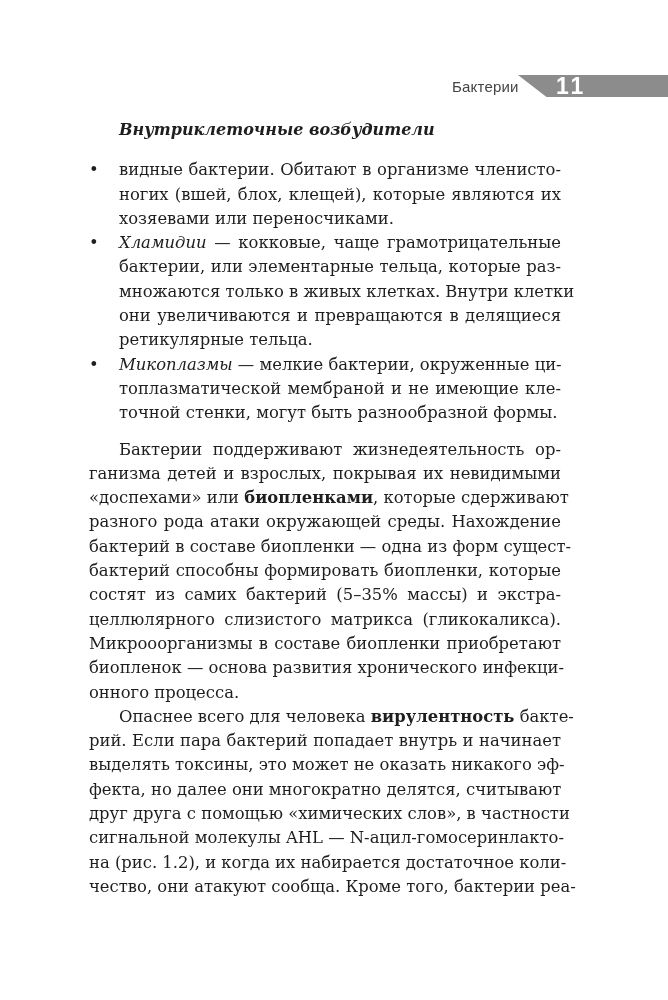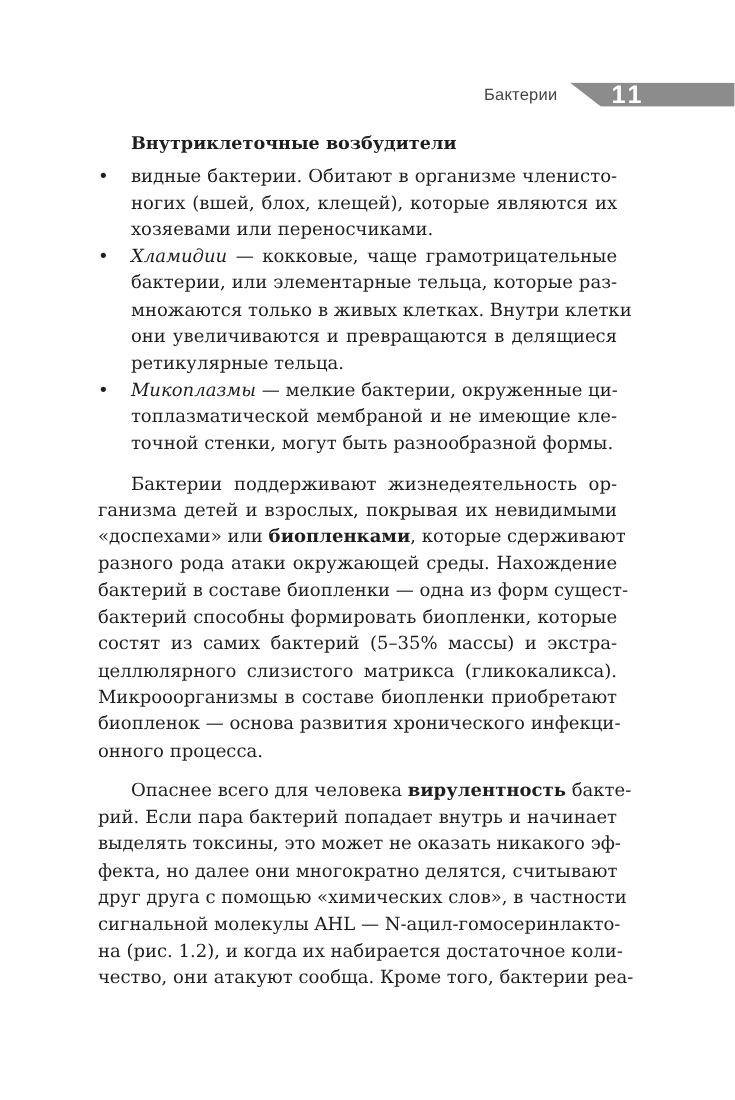--- a/index.html
+++ b/index.html
@@ -1,45 +1,45 @@
 <!DOCTYPE html>
 <html><head>
 <meta charset="utf-8">
 <style>
   html, body { margin: 0; padding: 0; }
   body {
     width: 668px; height: 1000px; background: #ffffff; position: relative; overflow: hidden;
     font-family: "DejaVu Serif", "Liberation Serif", serif; color: #1e1e1e;
   }
   .running-head {
-    position: absolute; left: 440px; top: 76px; height: 22px;
+    position: absolute; left: 452px; top: 76px; height: 22px;
     font-family: "Liberation Sans", "DejaVu Sans", sans-serif;
     font-size: 15px; color: #444; line-height: 22px; letter-spacing: 0.2px;
   }
   .page-tab {
     position: absolute; left: 518px; top: 75px; width: 150px; height: 22px;
     background: #8c8c8c;
     clip-path: polygon(0 0, 100% 0, 100% 100%, 19% 100%);
   }
   .page-num {
     position: absolute; left: 556px; top: 74px; height: 24px; line-height: 24px;
     font-family: "Liberation Sans", "DejaVu Sans", sans-serif; font-weight: bold;
     font-size: 23px; color: #ffffff; letter-spacing: 3px;
   }
   .content {
     position: absolute; left: 89px; top: 118px; width: 472px;
     font-size: 16.4px; line-height: 24.3px;
   }
   .line { white-space: nowrap; display: block; text-align: justify; text-align-last: justify; height: 24.3px; }
   .line.last { text-align-last: left; }
-  .heading { font-weight: bold; padding-left: 30px; font-size: 16px; margin-bottom: 6px; }
+  .heading { font-weight: bold; padding-left: 30px; font-size: 16px; margin-bottom: 16px; font-style: italic; }
   .bullet-item { position: relative; padding-left: 30px; }
   .bullet { position: absolute; left: 0; top: 0; width: 12px; }
   .para { margin-top: 12px; }
-  .para.tight { margin-top: 12px; }
+  .para.tight { margin-top: 0; }
   .indent { padding-left: 30px; }
   i, .it { font-style: italic; }
   b { font-weight: bold; }
 </style>
 </head>
 <body>
 
 <div class="running-head">Бактерии</div>
 <div class="page-tab"></div>
 <div class="page-num">11</div>

